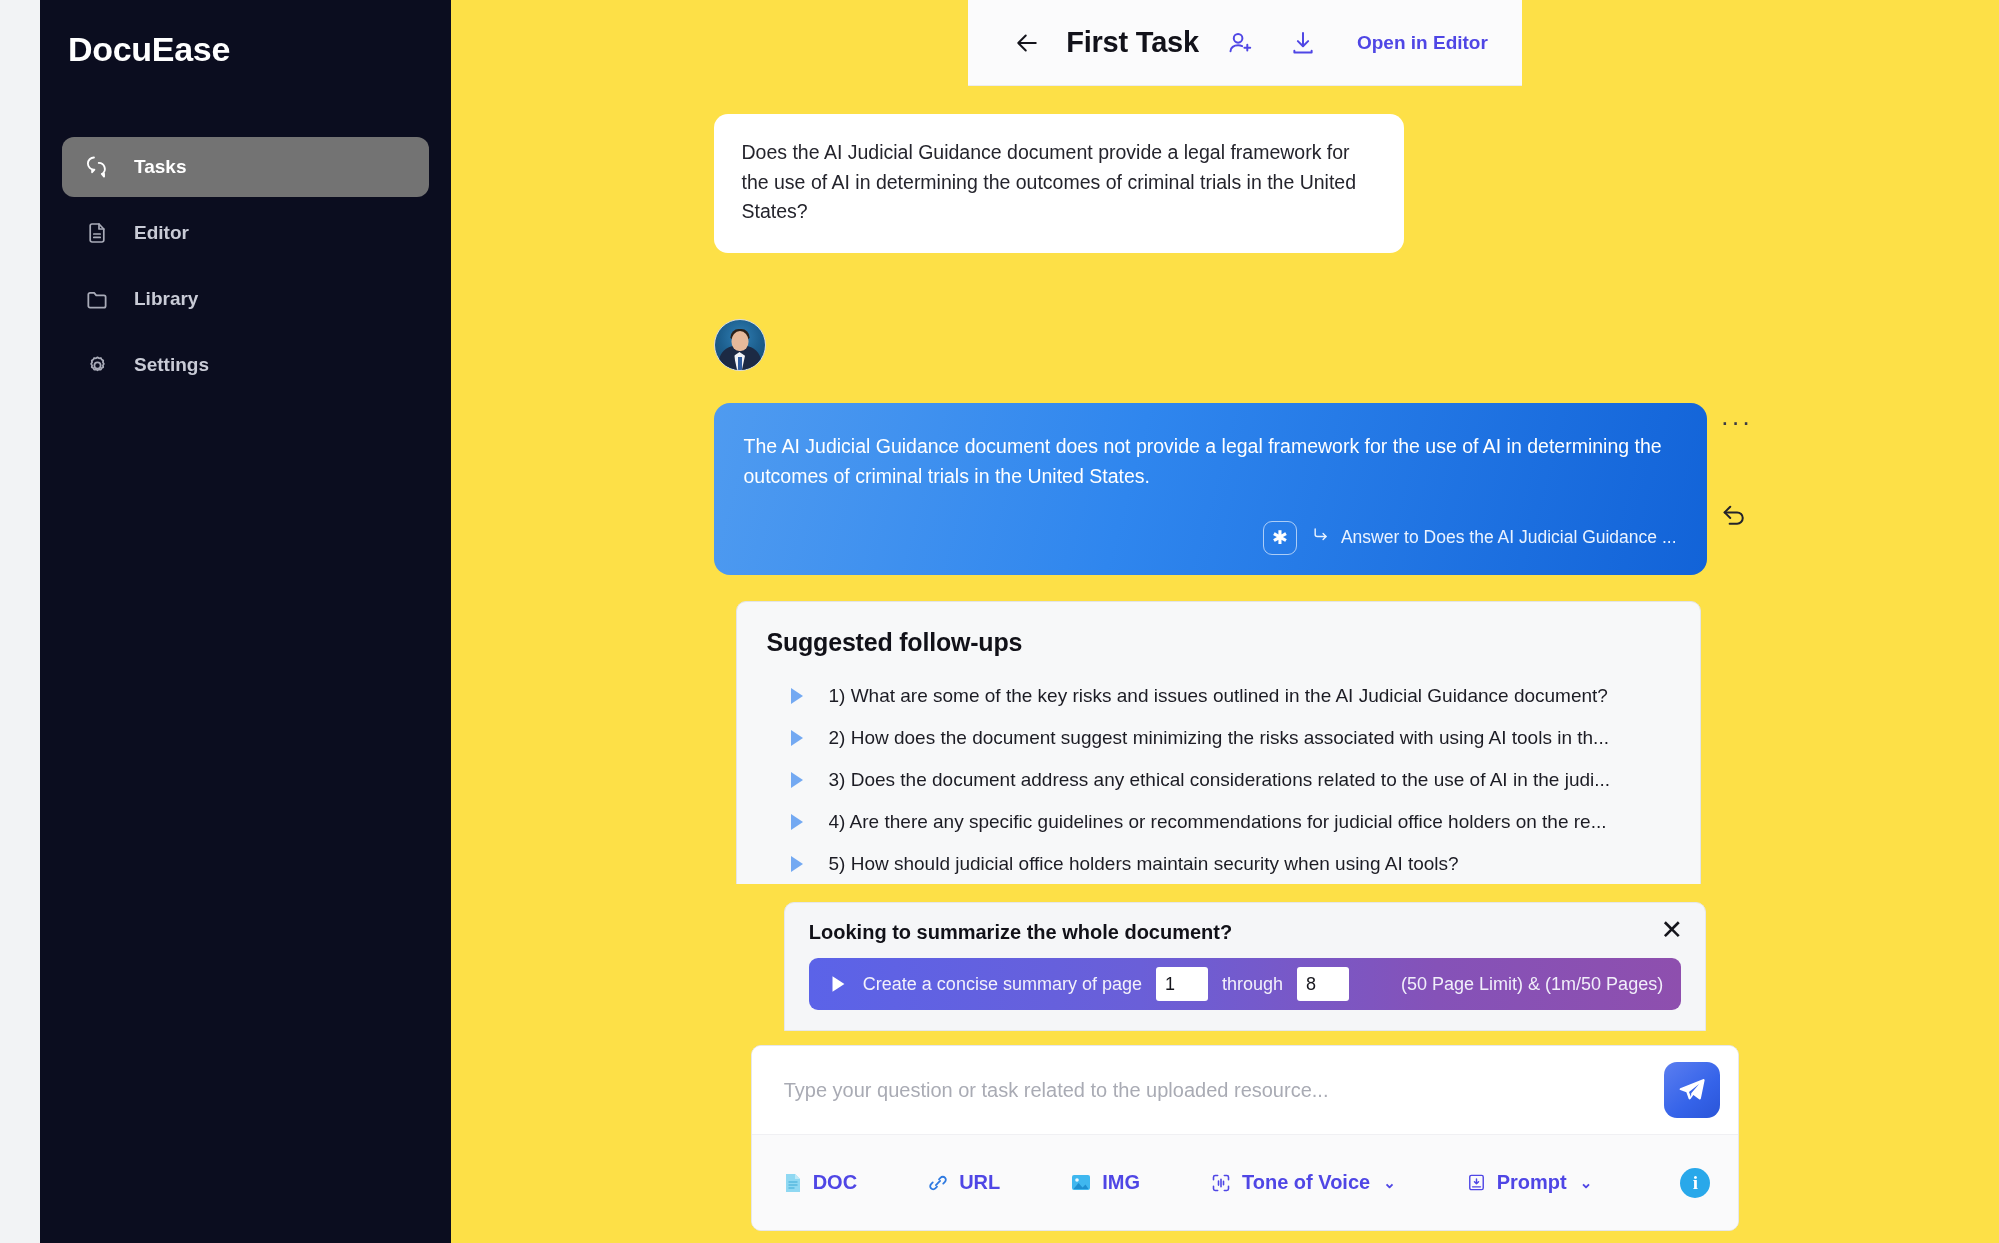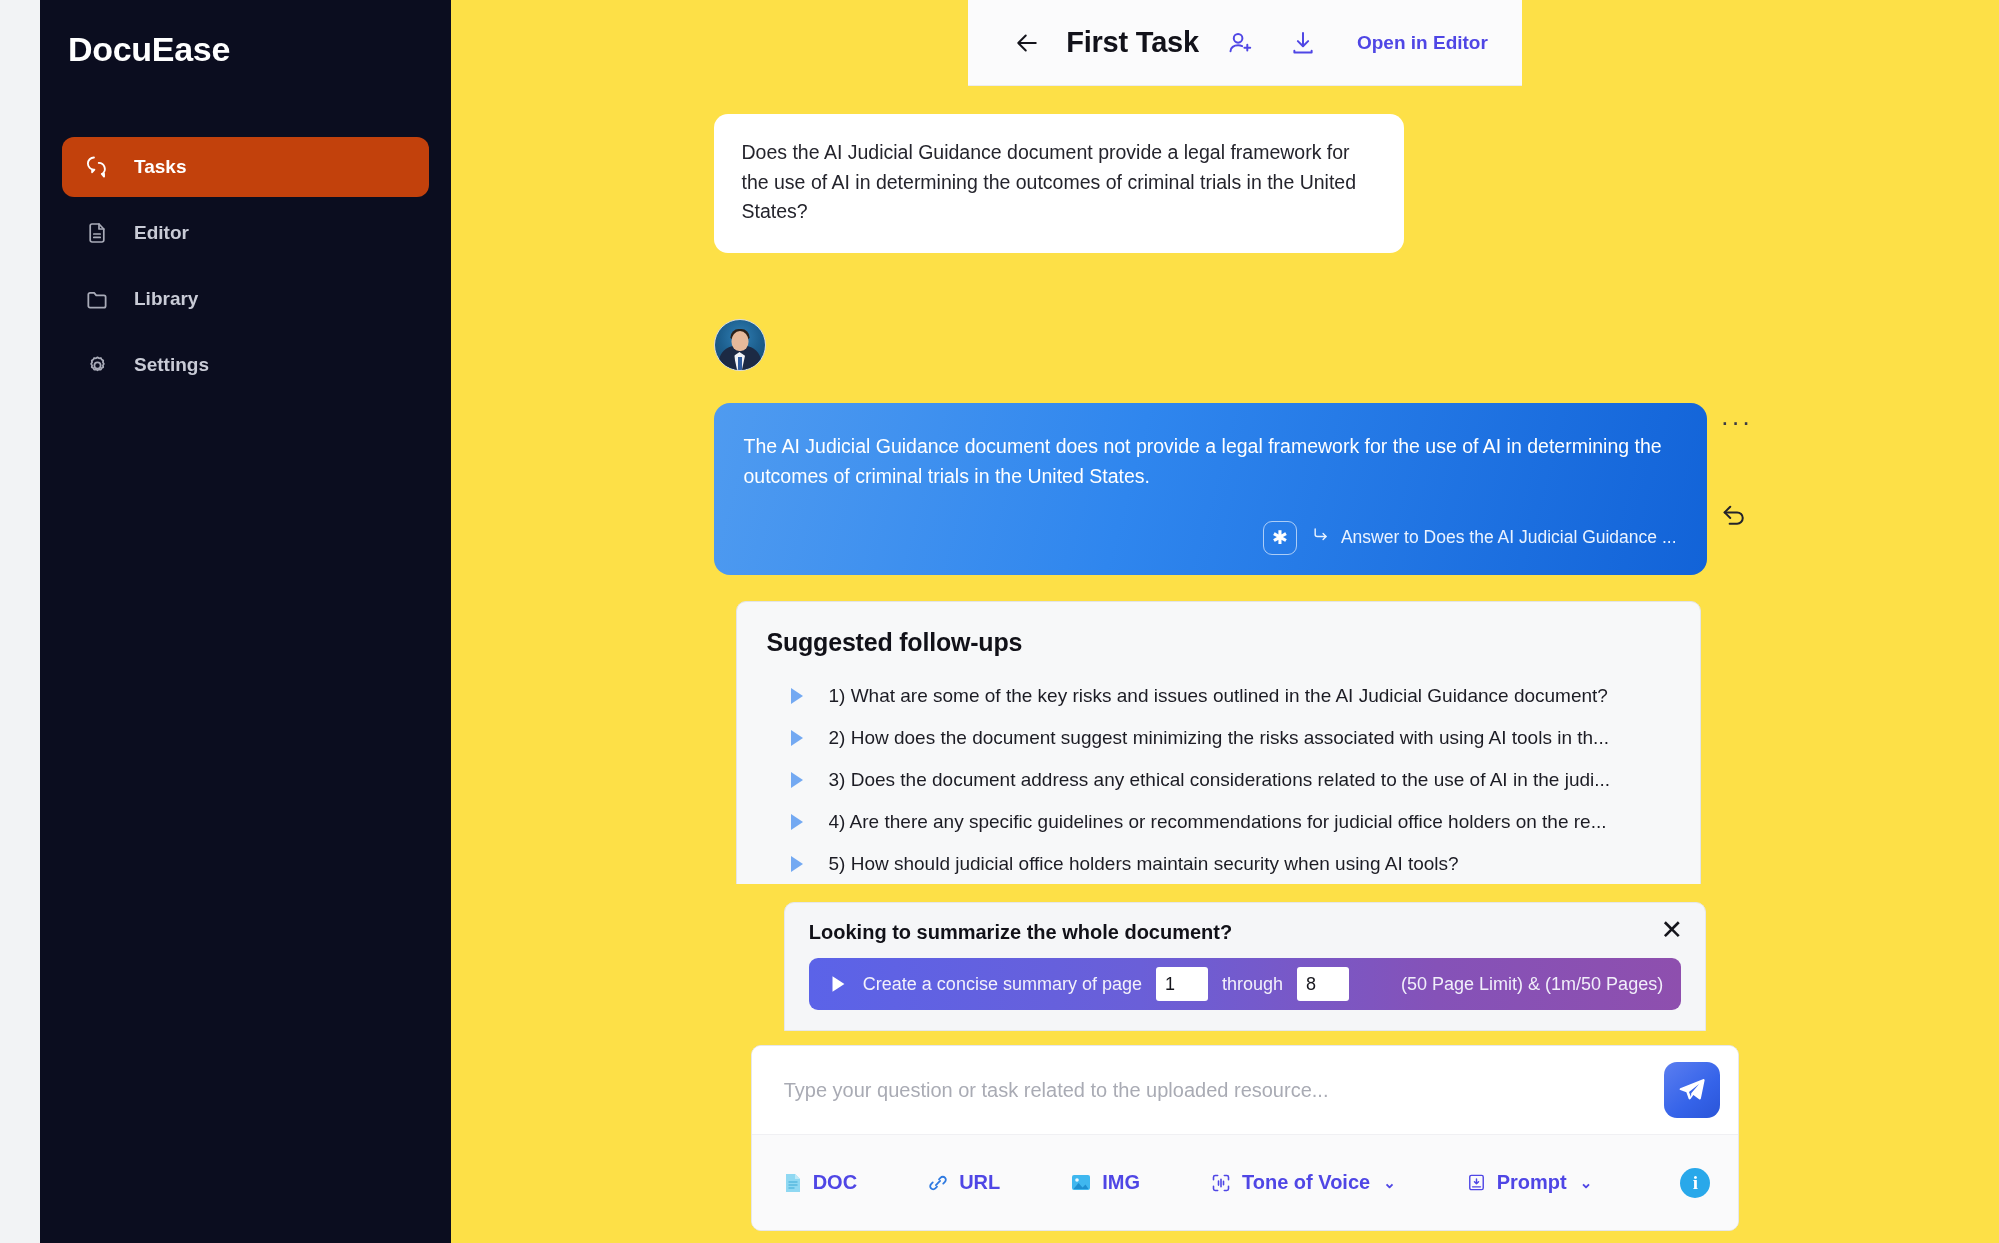--- a/index.html
+++ b/index.html
@@ -46,21 +46,21 @@
     gap: 24px;
     height: 60px;
     padding: 0 22px;
     border-radius: 12px;
     cursor: pointer;
     color: #c9cbd6;
     font-size: 19px;
     font-weight: bold;
   }
   .nav-item.active {
-    background: #c2410c;
+    background: #737373;
     color: #ffffff;
   }
   .nav-item .ico {
     width: 26px; height: 26px;
     display: flex; align-items: center; justify-content: center;
     flex: 0 0 26px;
   }
   .nav-item svg { display: block; }
 
   

